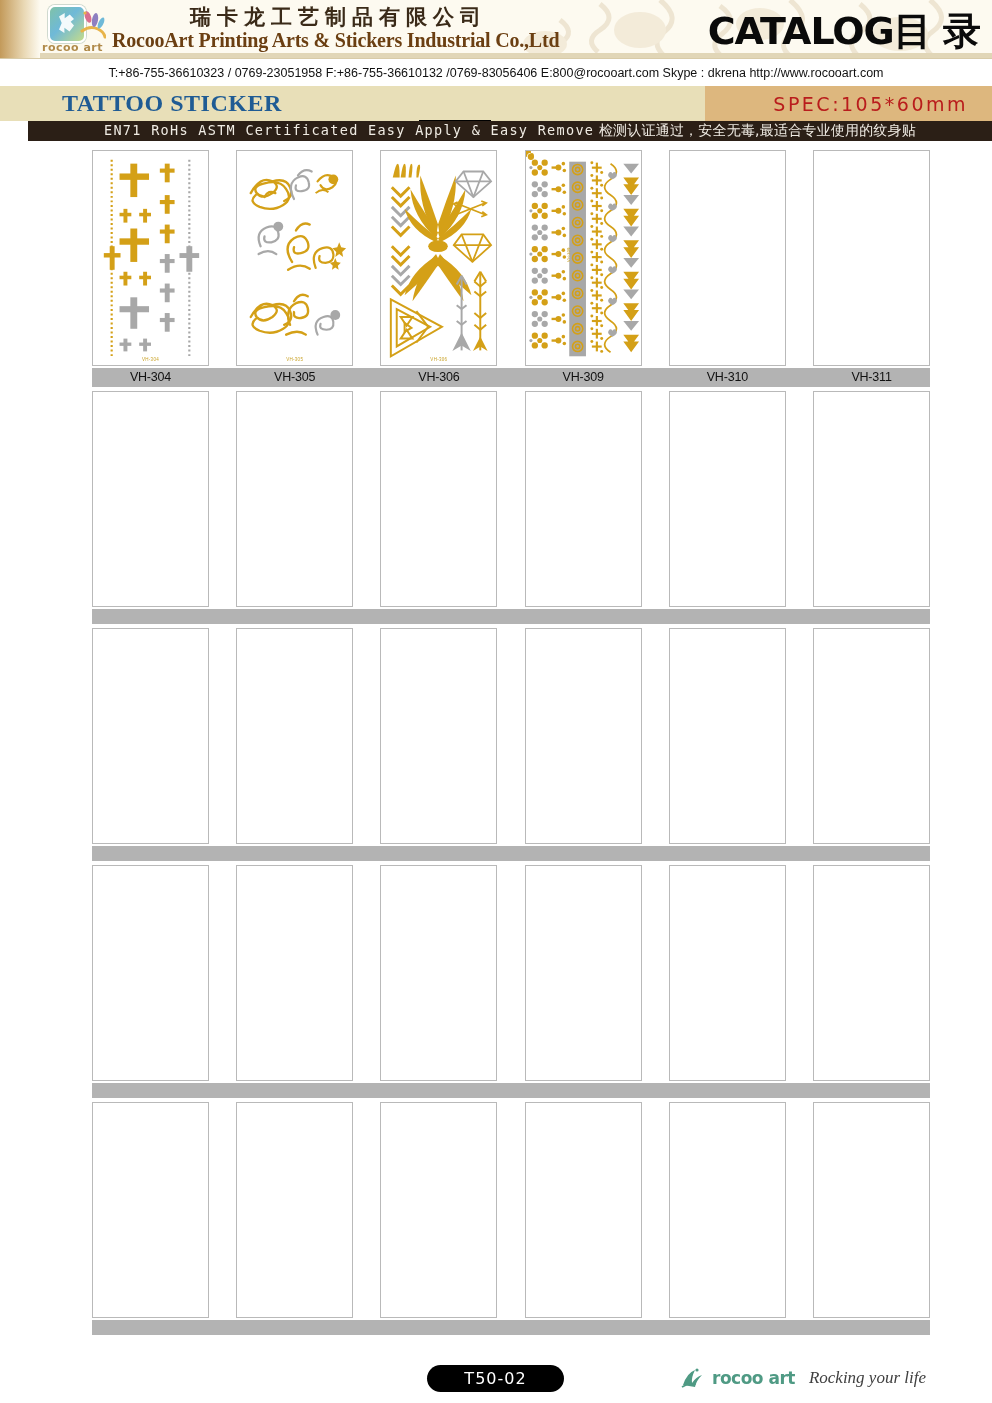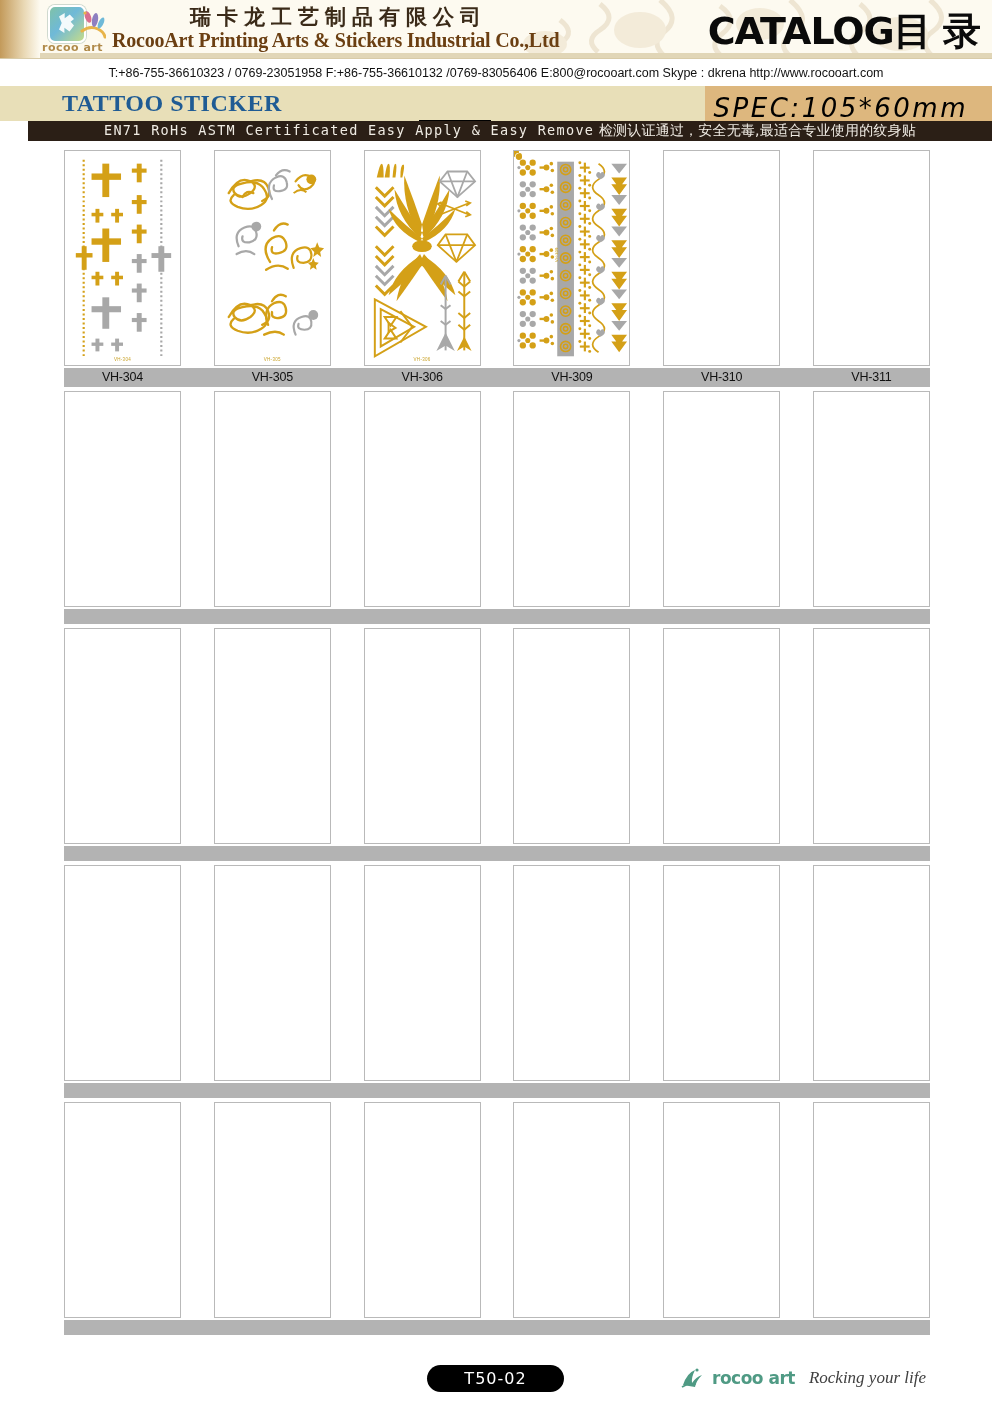--- a/index.html
+++ b/index.html
@@ -104,39 +104,38 @@
     position:absolute;left:419px;top:0px;width:72px;height:35px;
     background:#000000;
     display:flex;align-items:center;justify-content:center;margin-top:34px;
   }
   .vh-badge span{
     color:#ffffff;font-size:25px;font-weight:bold;line-height:1;
     font-family:"Liberation Serif","DejaVu Serif",serif;
   }
   .spec-text{
     position:absolute;right:24px;top:7px;
-    font-size:26px;color:#000000;letter-spacing:2.5px;
+    font-size:19px;color:#b91c1c;letter-spacing:2.5px;
     font-family:"DejaVu Sans","Liberation Sans",sans-serif;
-    font-style:italic;
   }
 
   
   .cert-bar{
     height:20px;
     background:#2b1f16;
     display:flex;align-items:center;justify-content:center;margin-left:28px;
   }
   .cert-text{
     color:#f0ece4;font-size:14px;letter-spacing:.2px;white-space:nowrap;
     font-family:"DejaVu Sans","Liberation Sans",sans-serif;
   }
   .cert-text .en{letter-spacing:1.3px;font-family:"DejaVu Sans Mono","Liberation Mono",monospace;font-size:13.5px;}
 
   
-  .grid-wrap{position:relative;padding:0 0 14px 0;}
+  .grid-wrap{position:relative;padding:0 0 14px 0;margin-left:28px;}
   .row{
     display:flex;
     padding:0 62px 0 64px;
     gap:0;
     justify-content:space-between;
   }
   .cell{
     width:117px;
     background:#ffffff;
     border:1px solid #b9b9b9;

